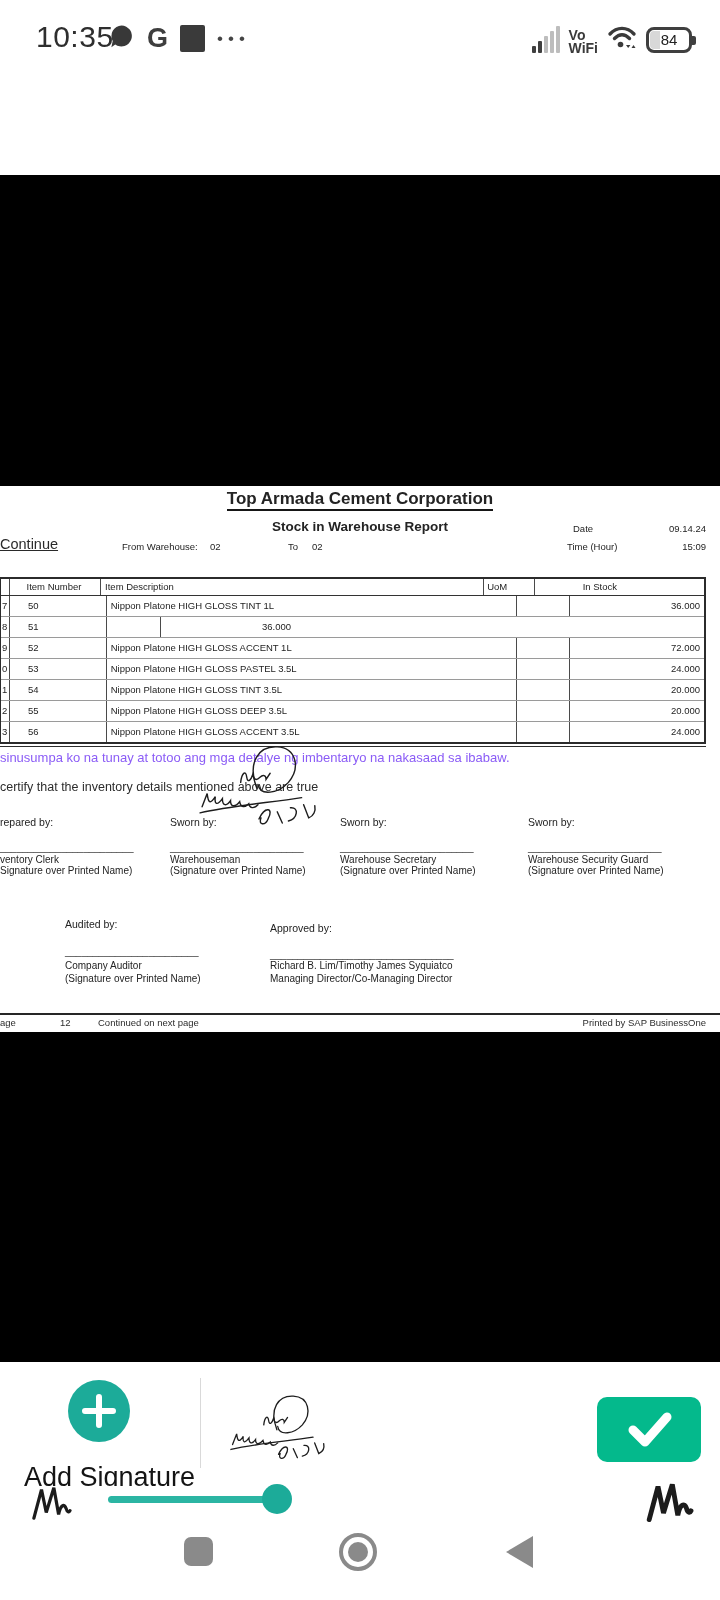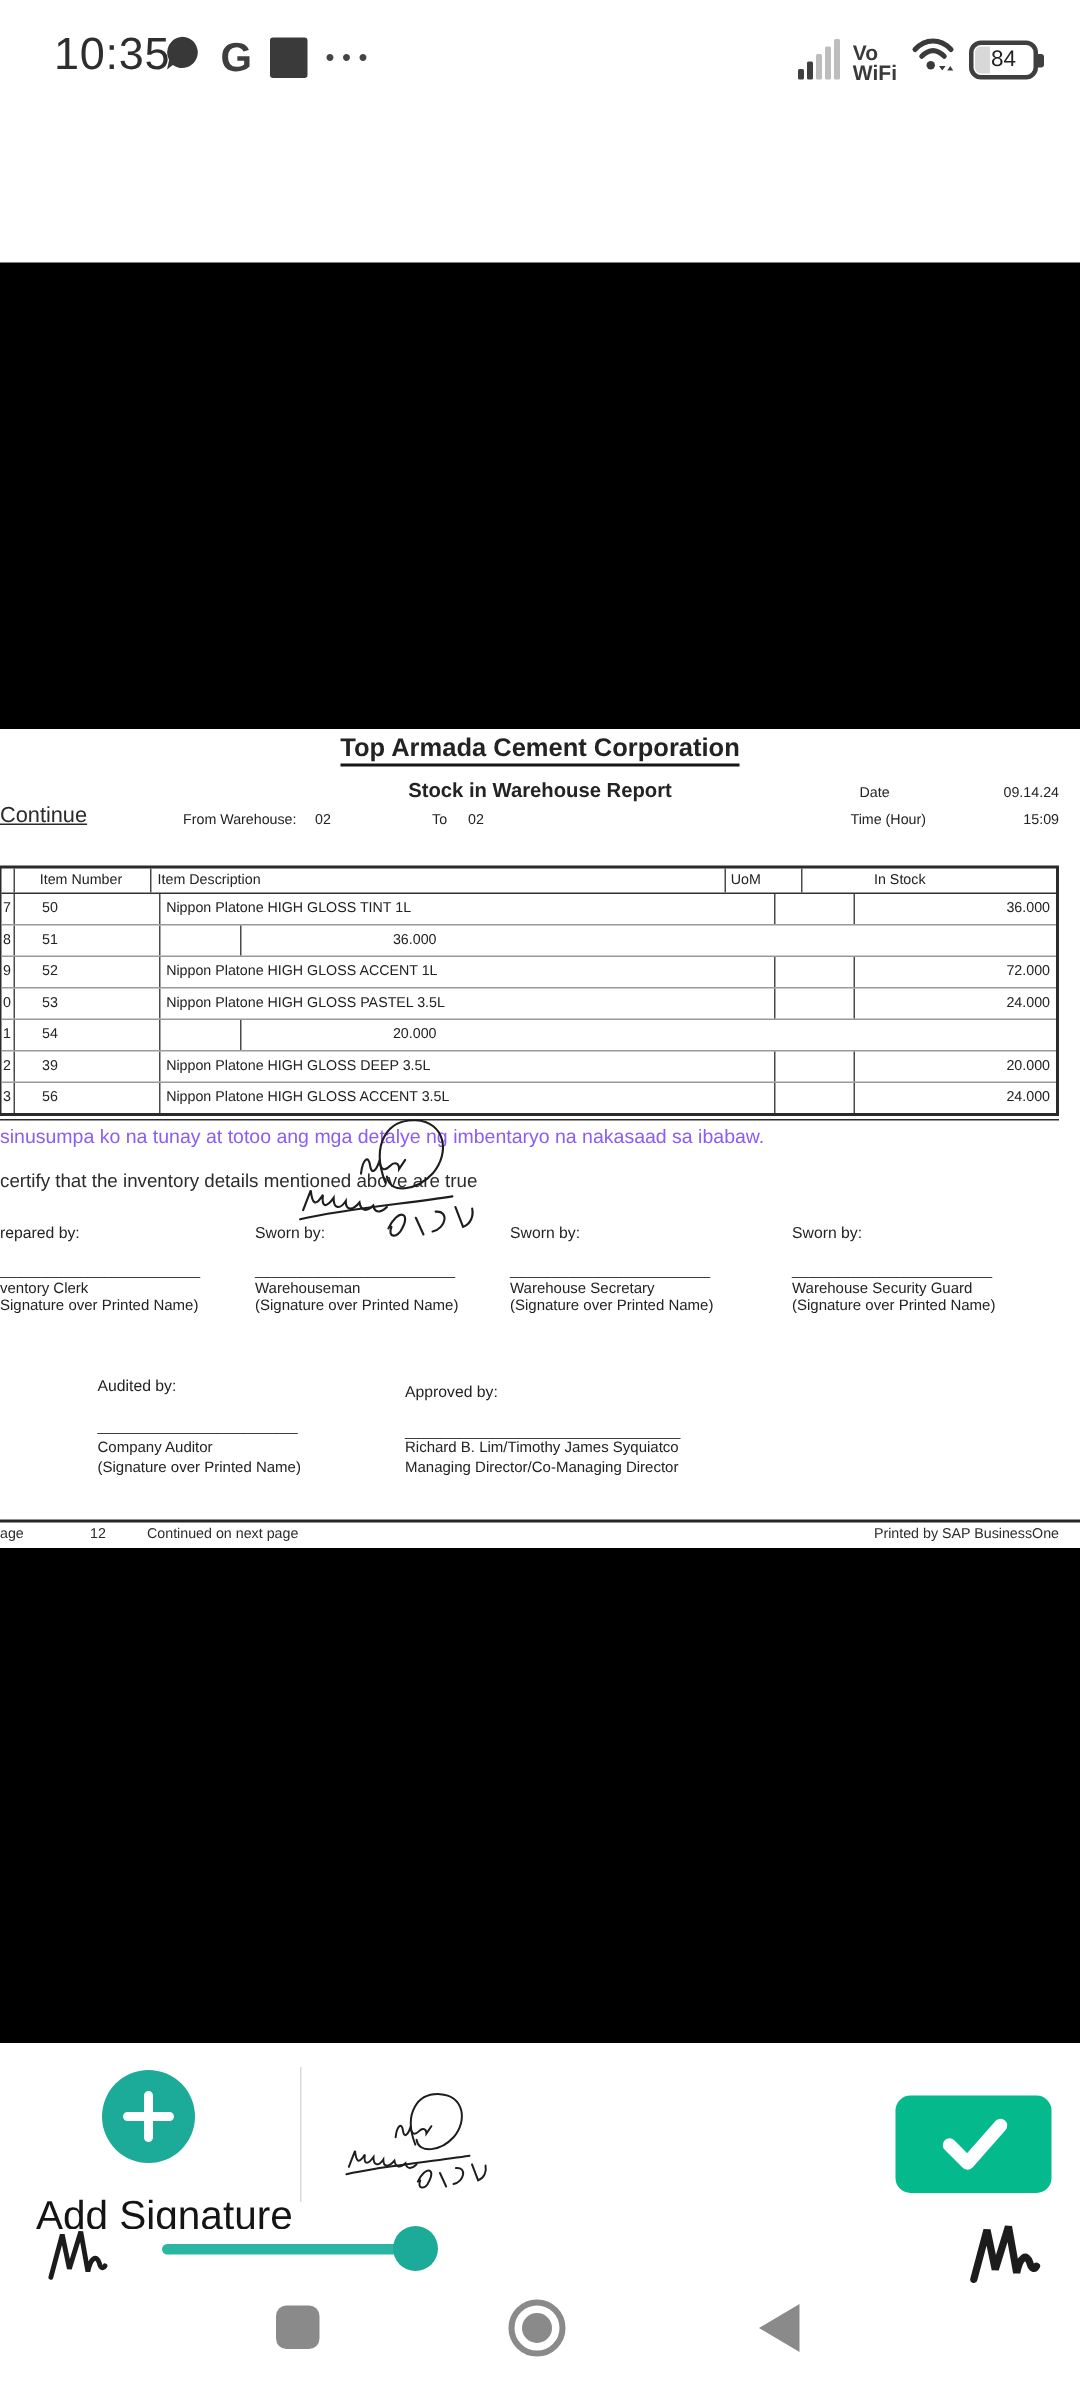--- a/index.html
+++ b/index.html
@@ -188,26 +188,27 @@
             <div class="t-row">
               <div class="c no">0</div>
               <div class="c num">53</div>
               <div class="c desc">Nippon Platone HIGH GLOSS PASTEL 3.5L</div>
               <div class="c uom"></div>
               <div class="c stock">24.000</div>
             </div>
             <div class="t-row">
               <div class="c no">1</div>
               <div class="c num">54</div>
+              <div class="c desc">Nippon Platone HIGH GLOSS TINT 3.5L</div>
               <div class="c uom"></div>
               <div class="c stock">20.000</div>
             </div>
             <div class="t-row">
               <div class="c no">2</div>
-              <div class="c num">39</div>
+              <div class="c num">55</div>
               <div class="c desc">Nippon Platone HIGH GLOSS DEEP 3.5L</div>
               <div class="c uom"></div>
               <div class="c stock">20.000</div>
             </div>
             <div class="t-row">
               <div class="c no">3</div>
               <div class="c num">56</div>
               <div class="c desc">Nippon Platone HIGH GLOSS ACCENT 3.5L</div>
               <div class="c uom"></div>
               <div class="c stock">24.000</div>

